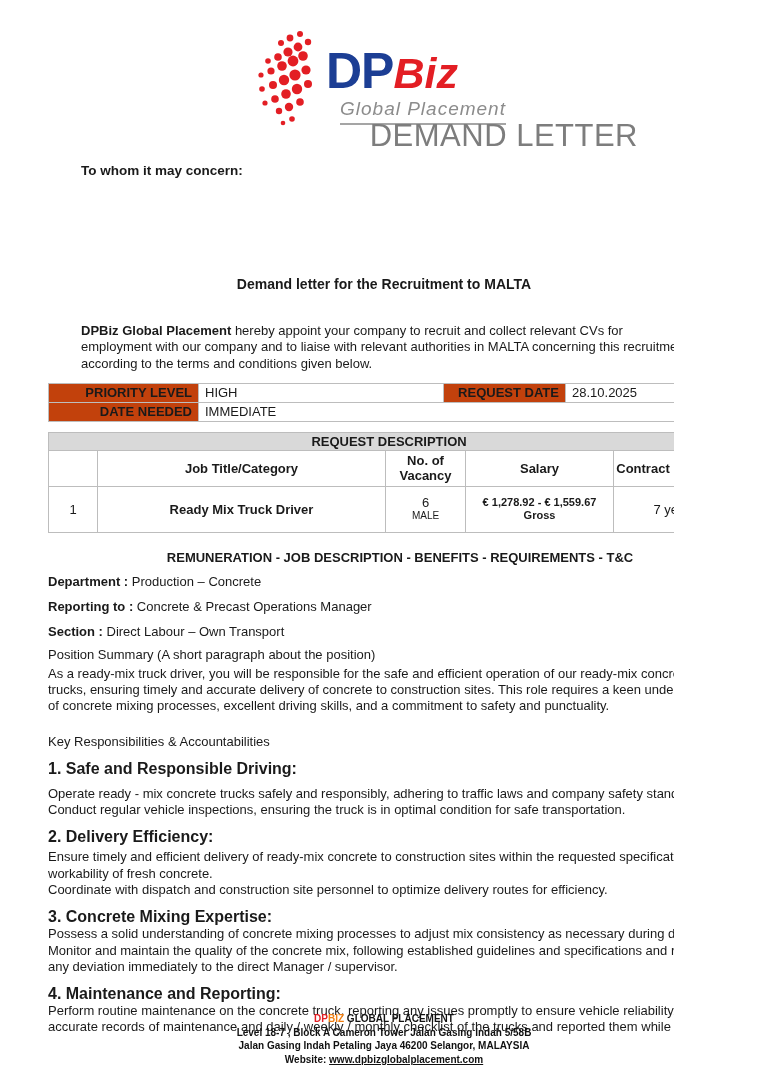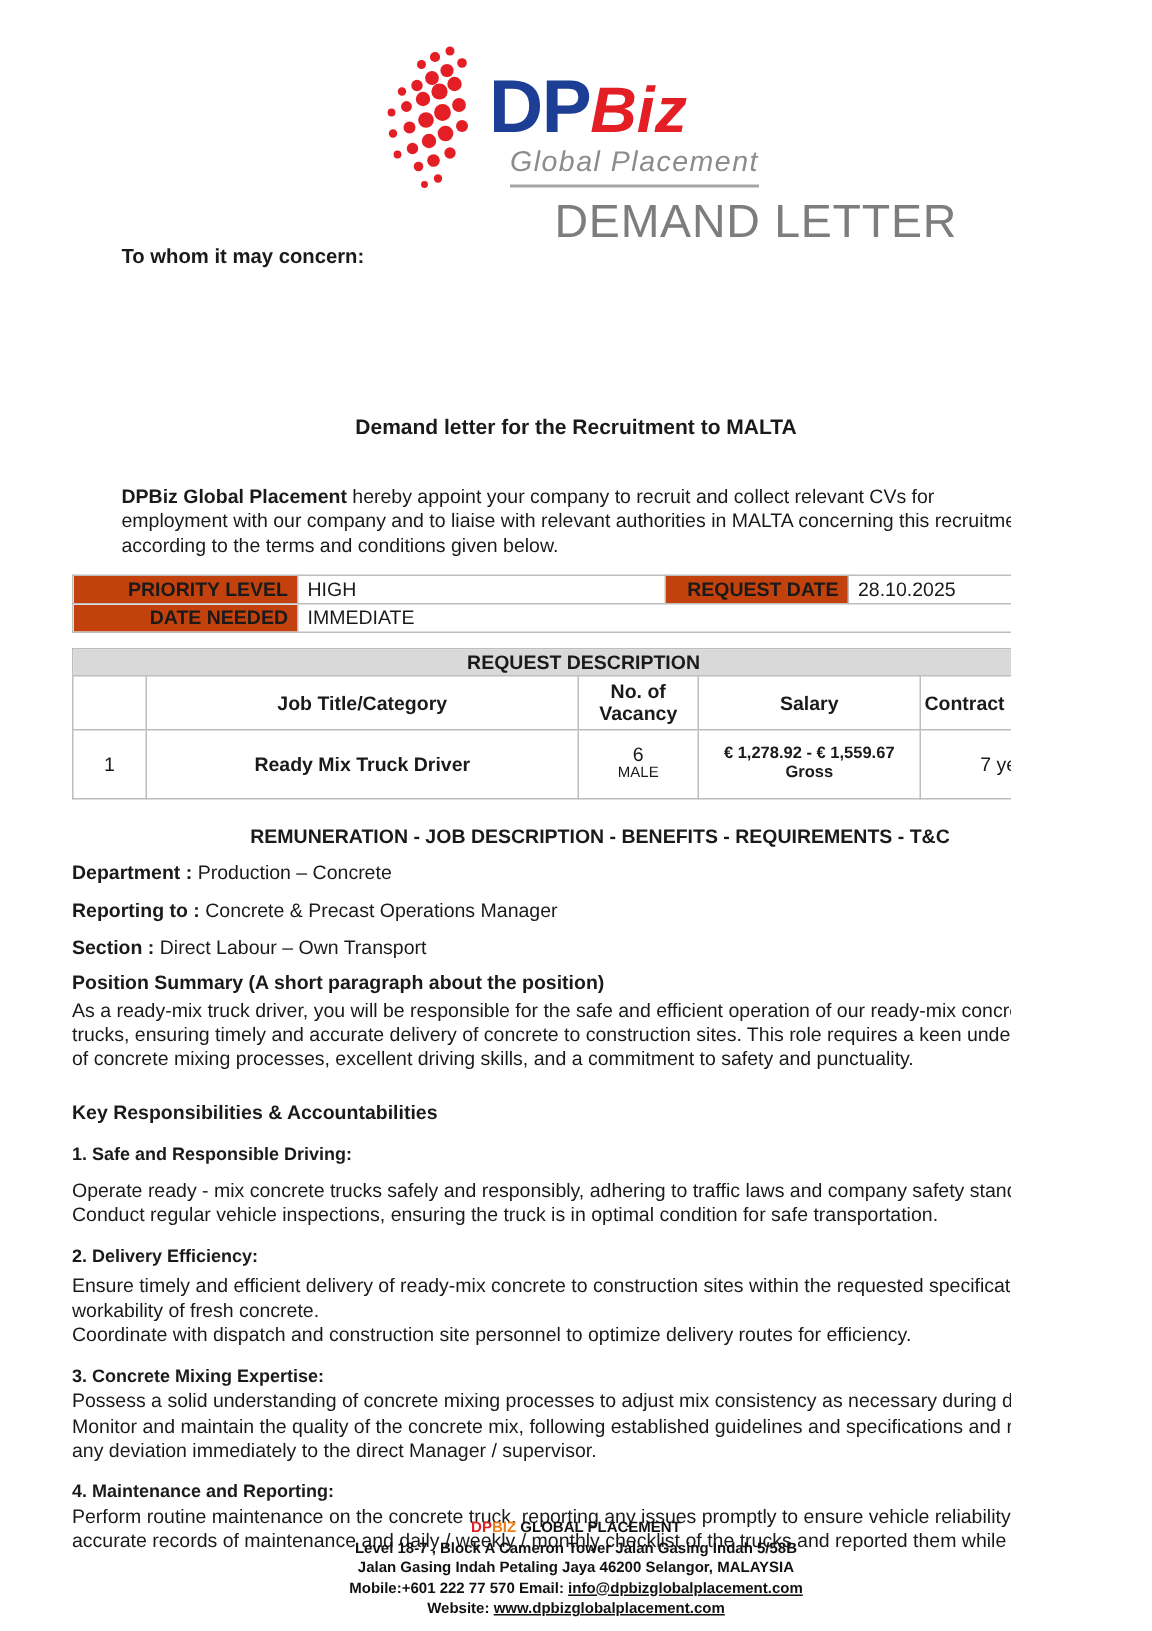--- a/index.html
+++ b/index.html
@@ -8,21 +8,21 @@
 
   
   .logo { position:absolute; top:28px; left:248px; display:flex; align-items:flex-start; }
   .logo-text { margin-left:-4px; padding-top:18px; }
   .logo-line1 { white-space:nowrap; line-height:1; }
   .logo-dp { font-size:50px; font-weight:bold; color:#1c3e94; letter-spacing:-1px; }
   .logo-biz { font-size:43px; font-weight:bold; font-style:italic; color:#e31e24; }
   .logo-tagline { display:inline-block; margin:2px 0 0 14px; font-size:19px; font-style:italic;
                   color:#8c8c8c; letter-spacing:1px; border-bottom:2px solid #a5a5a5; padding-bottom:3px; }
 
-  .demand-title { position:absolute; top:130px; right:36px; font-size:31px; color:#7d7d7d; letter-spacing:0.5px; }
+  .demand-title { position:absolute; top:118px; right:36px; font-size:31px; color:#7d7d7d; letter-spacing:0.5px; }
   .salutation { position:absolute; top:163px; left:81px; font-size:13.5px; font-weight:bold; }
 
   
   .main { position:absolute; top:268px; left:0; width:768px; }
   .doc-title { margin-top:8px; text-align:center; font-size:14px; font-weight:bold; }
   .intro { margin:31px 78px 0 81px; font-size:13px; line-height:16.3px; }
   .intro b { font-weight:bold; }
 
   table { border-collapse:collapse; table-layout:fixed; font-size:13px; }
   td, th { border:1px solid #bdbdbd; overflow:hidden; }
@@ -41,25 +41,25 @@
   .vac-count { display:block; font-size:13px; line-height:14px; }
   .vac-gender { display:block; font-size:10px; line-height:12px; }
   .cell-salary { font-weight:bold; font-size:11px; line-height:13px; }
 
   .remun-heading { margin-top:17px; text-align:center; font-size:13px; font-weight:bold;padding-left:32px; }
 
   .detail { margin:9px 40px 0 48px; font-size:13px; line-height:16px; }
   .detail:first-of-type { margin-top:13px; }
   .detail b { font-weight:bold; }
 
-  .sub-heading { margin:7px 40px 0 48px; font-size:13px; font-weight:bold; line-height:16px; }
+  .sub-heading { margin:7px 40px 0 48px; font-size:13px; font-weight:normal; line-height:16px; }
   .para { margin:3px 40px 0 48px; font-size:13px; line-height:16.3px; white-space:pre-line; }
   .key-heading { margin-top:19px; }
 
-  .resp-title { margin:11px 40px 0 48px; font-size:12px; font-weight:bold; line-height:16px; }
+  .resp-title { margin:11px 40px 0 48px; font-size:16px; font-weight:bold; line-height:16px; }
   .resp-text { margin:4px 40px 0 48px; font-size:13px; line-height:16.3px; white-space:pre-line; }
   .resp-text.gap { margin-top:9px; }
 
   
   .footer { position:absolute; top:1012px; left:0; width:768px; text-align:center;
             font-size:10px; font-weight:bold; line-height:13.5px; color:#111111; }
   .footer .dp { color:#e31e24; }
   .footer .biz { color:#f07f13; }
   .footer a { color:#111111; text-decoration:underline; }
 </style>
@@ -201,17 +201,16 @@
 
     <div class="resp-title">4. Maintenance and Reporting:</div>
     <p class="resp-text" style="margin-top:1px">Perform routine maintenance on the concrete truck, reporting any issues promptly to ensure vehicle reliability. Keep accurate records of maintenance and daily / weekly / monthly checklist of the trucks and reported them while needed.</p>
 
   </div>
 
   <div class="footer">
     <div><span class="dp">DP</span><span class="biz">BIZ</span><span> GLOBAL PLACEMENT</span></div>
     <div>Level 18-7 , Block A Cameron Tower Jalan Gasing Indah 5/58B</div>
     <div>Jalan Gasing Indah Petaling Jaya 46200 Selangor, MALAYSIA</div>
-    <div><span>Mobile:+601 222 77 570 Email: </span><a href="#">info@dpbizglobalplacement.com</a></div>
     <div><span>Website: </span><a href="#">www.dpbizglobalplacement.com</a></div>
   </div>
 
 </div>
 
 </body></html>

